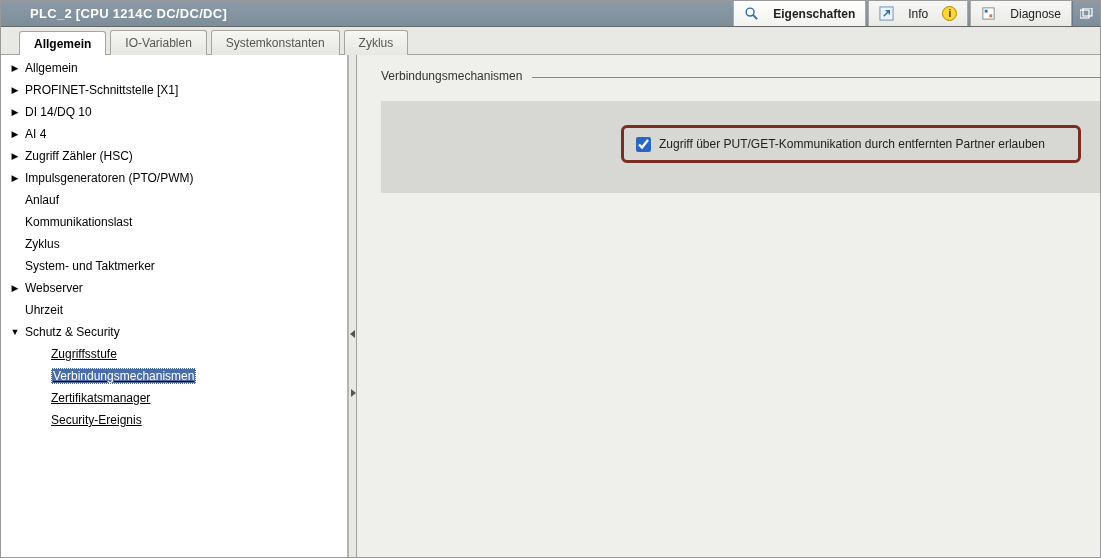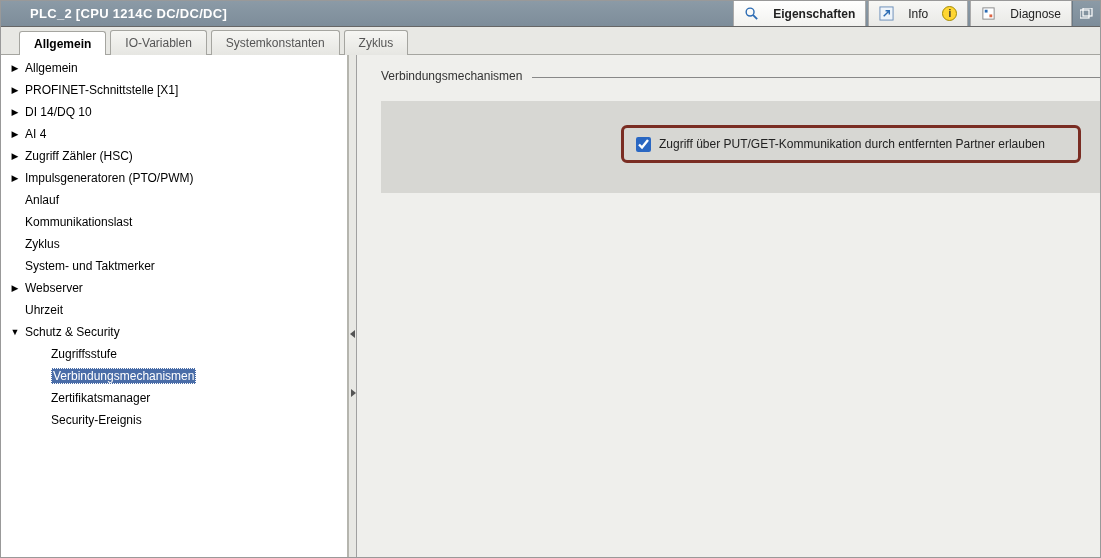--- a/index.html
+++ b/index.html
@@ -134,21 +134,21 @@
       height: 12px;
       margin-right: 4px;
       display: inline-flex;
       align-items: center;
       justify-content: center;
       font-size: 9px;
       color: #000;
     }
     .tree-arrow.none { visibility: hidden; }
     .tree-label { white-space: nowrap; }
-    .tree-item.indent1 { padding-left: 34px; }
+    .tree-item.indent1 { padding-left: 34px; text-decoration: underline; }
     .tree-item.selected .tree-label {
       background: #4a6da8;
       color: #fff;
       outline: 1px dotted #fff;
       outline-offset: -1px;
       padding: 1px 2px;
     }
     
     .vsplit {
       width: 8px;

